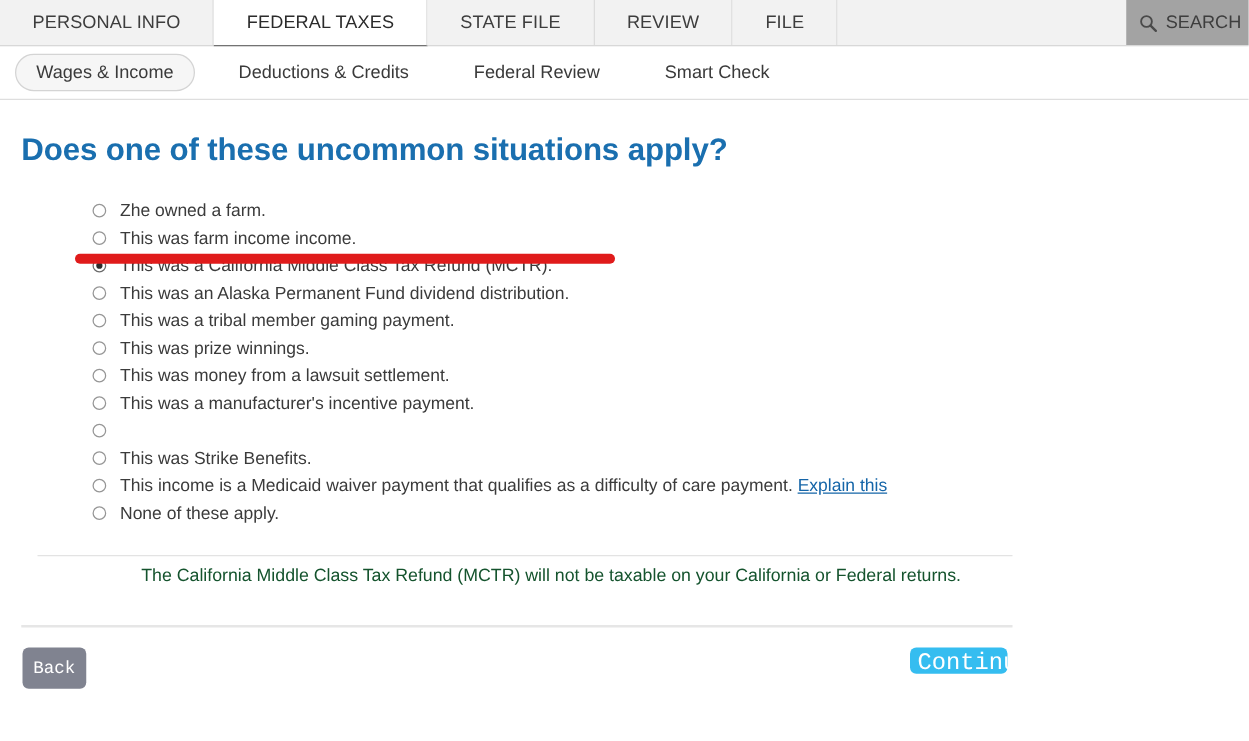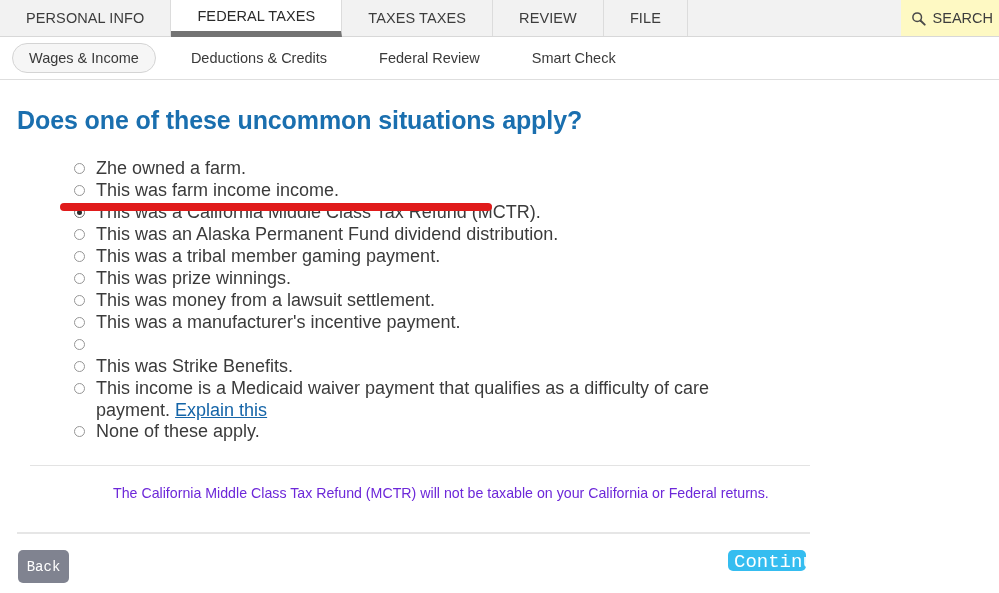--- a/index.html
+++ b/index.html
@@ -31,32 +31,32 @@
     background: #f2f2f2;
     border-right: 1px solid #dcdcdc;
     white-space: nowrap;
     cursor: pointer;
     user-select: none;
   }
   .tab.active {
     background: #ffffff;
     color: #2b2b2b;
     border-right: 1px solid #dcdcdc;
-    border-bottom: 6px solid #737373;
+    border-bottom: 1px solid #737373;
     margin-bottom: -1px;
   }
   .topbar-spacer { flex: 1 1 auto; background: #f2f2f2; }
   .search-area {
     display: flex;
     align-items: center;
     gap: 7px;
     padding: 0 6px 0 10px;
     font-size: 14.5px;
     color: #3d3d3d;
-    background: #fef9c3;
+    background: #a3a3a3;
     cursor: pointer;
     white-space: nowrap;
     overflow: hidden;
   }
   .search-icon svg { display: block; }
 
   
   .subnav {
     height: 43px;
     background: #ffffff;
@@ -118,21 +118,21 @@
   .radio.checked { border-color: #6a6a6a; }
   .radio.checked::after {
     content: "";
     position: absolute;
     left: 2px; top: 2px;
     width: 5px; height: 5px;
     border-radius: 50%;
     background: #2b2b2b;
   }
   .option-label {
-    font-size: 18px;
+    font-size: 14px;
     color: #3b3b3b;
     cursor: pointer;
     max-width: 625px;
   }
   .inline-link {
     color: #1565a8;
     text-decoration: underline;
     cursor: pointer;
   }
 
@@ -149,24 +149,24 @@
   }
 
   
   .divider-top {
     margin: 22px 0 0 30px;
     width: 780px;
     height: 1px;
     background: #e3e3e3;
   }
   .note {
-    margin: 16px 0 0 113px;
+    margin: 5px 0 0 113px;
     width: 672px;
     font-size: 14.2px;
-    color: #6d28d9;
+    color: #14532d;
     line-height: 22px;
   }
   .divider-bottom {
     margin: 28px 0 0 17px;
     width: 793px;
     height: 2px;
     background: #e6e6e6;
   }
 
   
@@ -202,21 +202,21 @@
 <div id="app">
 
   <div class="topbar">
     <div class="tab">
       <span>PERSONAL INFO</span>
     </div>
     <div class="tab active">
       <span>FEDERAL TAXES</span>
     </div>
     <div class="tab">
-      <span>TAXES TAXES</span>
+      <span>STATE FILE</span>
     </div>
     <div class="tab">
       <span>REVIEW</span>
     </div>
     <div class="tab">
       <span>FILE</span>
     </div>
     <div class="topbar-spacer"></div>
     <div class="search-area">
       <span class="search-icon">

